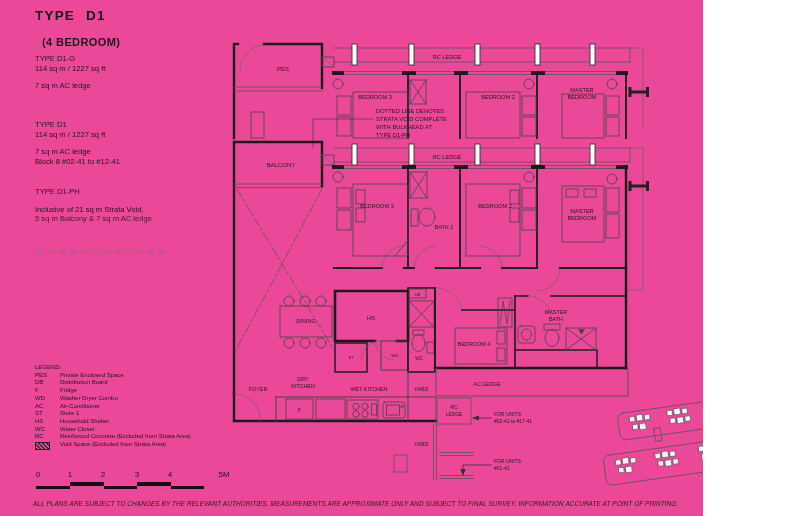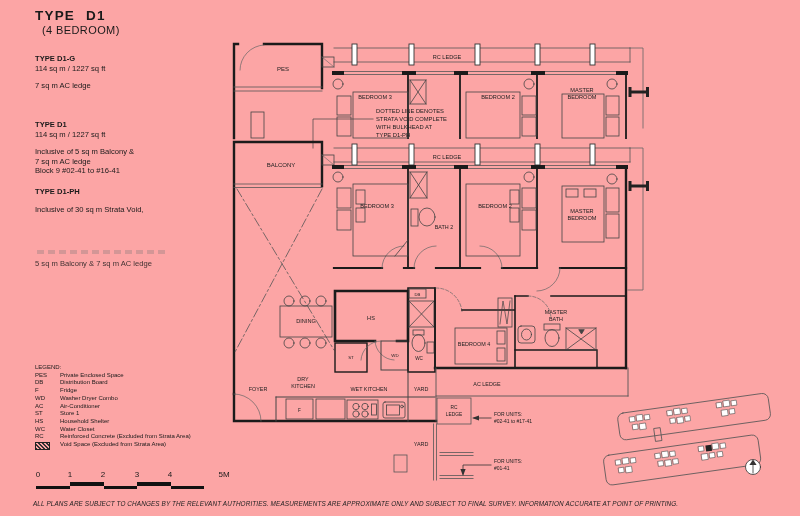--- a/index.html
+++ b/index.html
@@ -1,25 +1,25 @@
 <!DOCTYPE html>
 <html><head>
 <meta charset="utf-8">
 <style>
   html,body{margin:0;padding:0;background:#fff;}
-  .canvas{position:relative;width:800px;height:516px;background:#fca5a5;overflow:hidden;
+  .canvas{position:relative;width:703px;height:516px;background:#ec4899;overflow:hidden;
           font-family:"Liberation Sans",sans-serif;color:#1a1a1a;}
   .abs{position:absolute;}
   
   .title{left:35px;top:8px;font-size:13.5px;font-weight:bold;letter-spacing:1.2px;word-spacing:6px;}
-  .subtitle{left:35px;top:24px;font-size:11px;font-weight:normal;letter-spacing:.4px;padding-left:7px;}
+  .subtitle{left:35px;top:36px;font-size:11px;font-weight:bold;letter-spacing:.4px;padding-left:7px;}
   .spec{left:35px;width:185px;font-size:7.6px;line-height:9.6px;}
-  .spec .nm{font-weight:bold;}
+  .spec .nm{font-weight:normal;}
   .spec .gap{height:8px;}
-  .blurline{filter:blur(.7px);opacity:.85;margin-top:45px;}
+  .blurline{filter:blur(.7px);opacity:.85;}
   .smudge{left:37px;top:250px;width:128px;height:4px;opacity:.3;filter:blur(.6px);
           background:repeating-linear-gradient(90deg,#777 0 7px,transparent 7px 11px);}
   
   .legend{left:35px;top:364px;font-size:6px;line-height:7.7px;}
   .legend .row{display:flex;}
   .legend .ab{width:25px;}
   .hatchbox{display:inline-block;width:13px;height:6px;border:1px solid #222;margin-top:1px;
             background:repeating-linear-gradient(45deg,#333 0 1px,transparent 1px 2.8px);}
   
   .scale{left:36px;top:470px;width:180px;height:22px;font-size:8px;}
@@ -41,29 +41,28 @@
     <div class="nm">TYPE D1-G</div>
     <div>114 sq m / 1227 sq ft</div>
     <div class="gap"></div>
     <div>7 sq m AC ledge</div>
   </div>
 
   <div class="abs spec" style="top:120px;">
     <div class="nm">TYPE D1</div>
     <div>114 sq m / 1227 sq ft</div>
     <div class="gap"></div>
-    <div>Inclusive of 5 sq m Balcony &amp;</div>
     <div>7 sq m AC ledge</div>
-    <div>Block 9 #02-41 to #16-41</div>
+    <div>Block 8 #02-41 to #12-41</div>
   </div>
 
   <div class="abs spec" style="top:187px;">
     <div class="nm">TYPE D1-PH</div>
     <div class="gap"></div>
-    <div>Inclusive of 30 sq m Strata Void,</div>
+    <div>Inclusive of 21 sq m Strata Void,</div>
     <div class="blurline">5 sq m Balcony &amp; 7 sq m AC ledge</div>
   </div>
   <div class="abs smudge"></div>
 
   <div class="abs legend">
     <div>LEGEND:</div>
     <div class="row">
         <span class="ab">PES</span>
         <span>Private Enclosed Space</span>
       </div>

